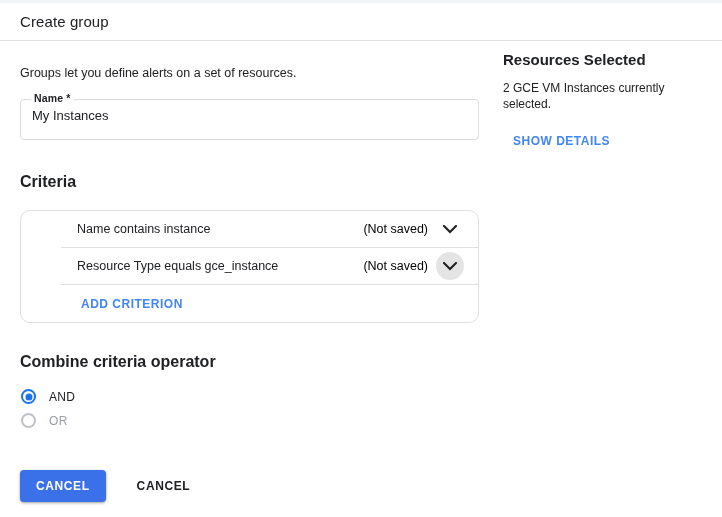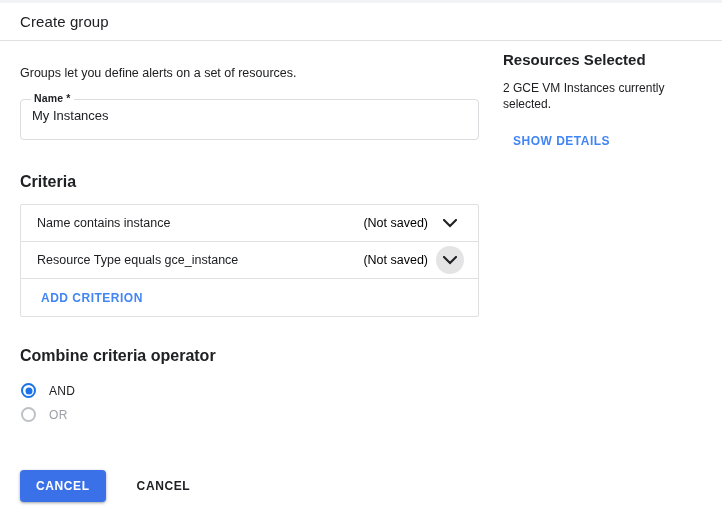--- a/index.html
+++ b/index.html
@@ -119,26 +119,27 @@
     font-size: 16px;
     font-weight: bold;
     color: #202124;
     letter-spacing: 0px;
   }
   .criteria-heading { margin-top: 33px; }
   .combine-heading  { margin-top: 30px; }
 
   
   .criteria-card {
-    margin-top: 13px;
+    margin-top: 19px;
     width: 459px;
     border: 1px solid #e0e0e0;
-    border-radius: 2px;
+    border-radius: 10px;
     box-sizing: border-box;
     background: #ffffff;
+    padding-left: 40px;
   }
   .criteria-row {
     position: relative;
     height: 37px;
     display: flex;
     align-items: center;
     border-bottom: 1px solid #e0e0e0;
     padding: 0 14px 0 16px;
     box-sizing: border-box;
   }

